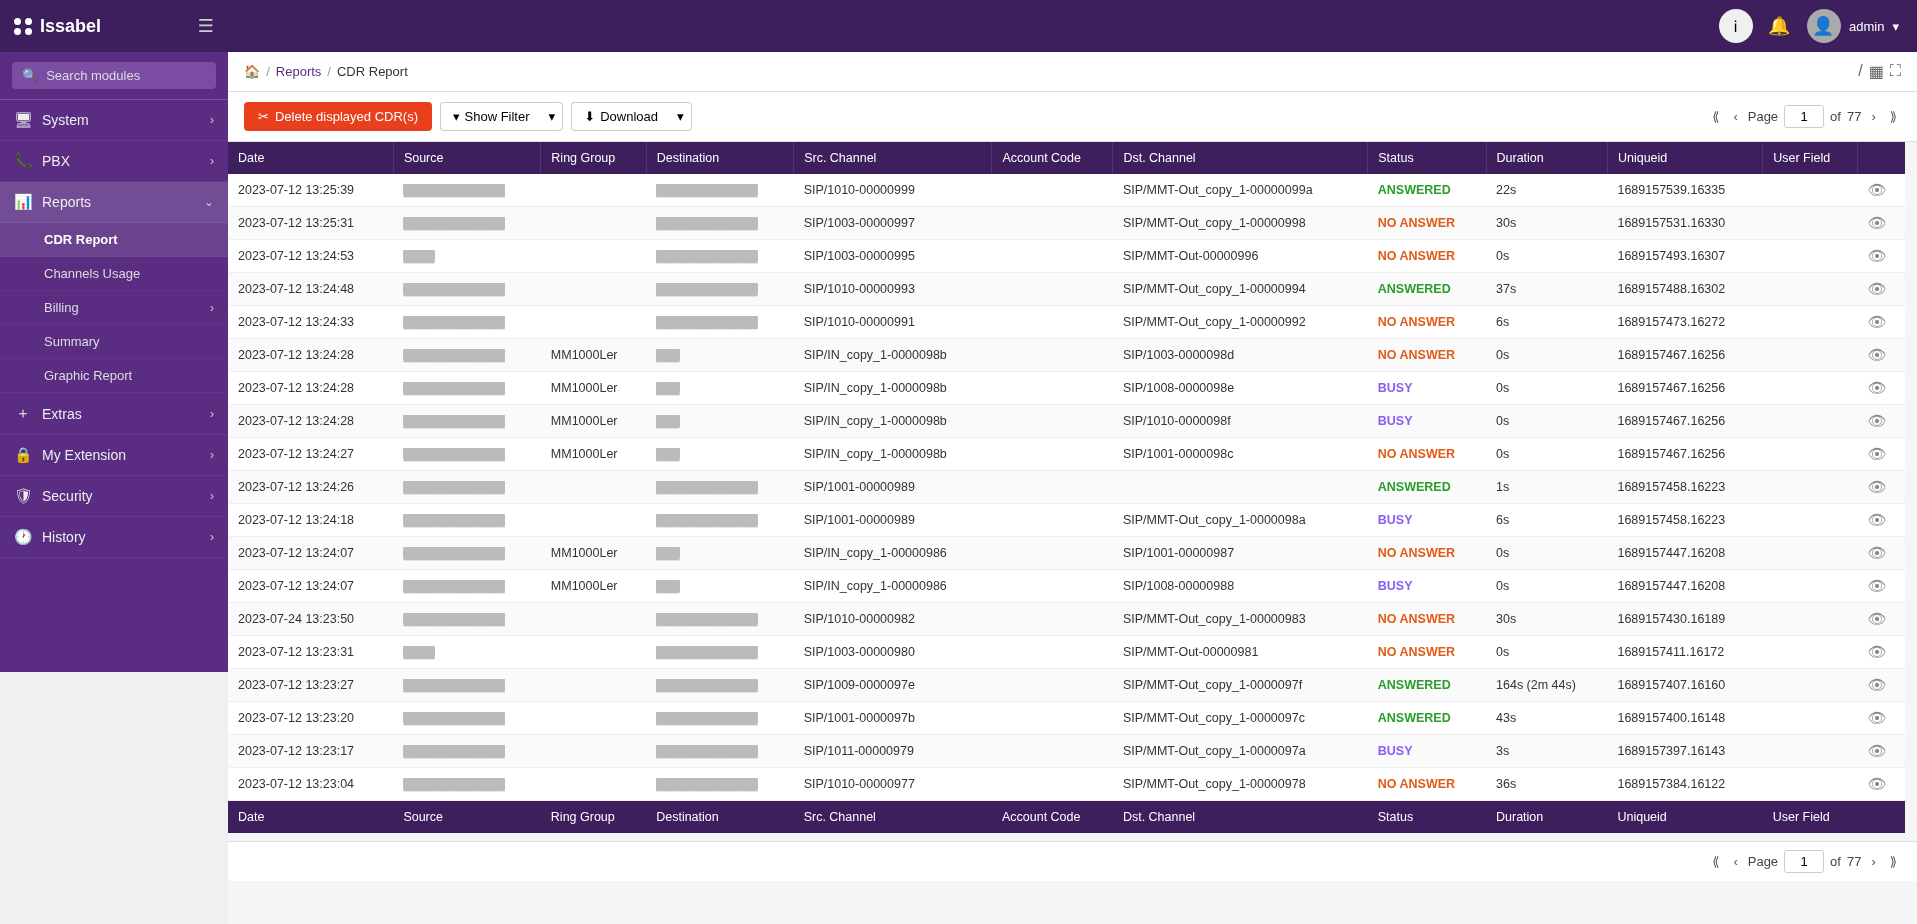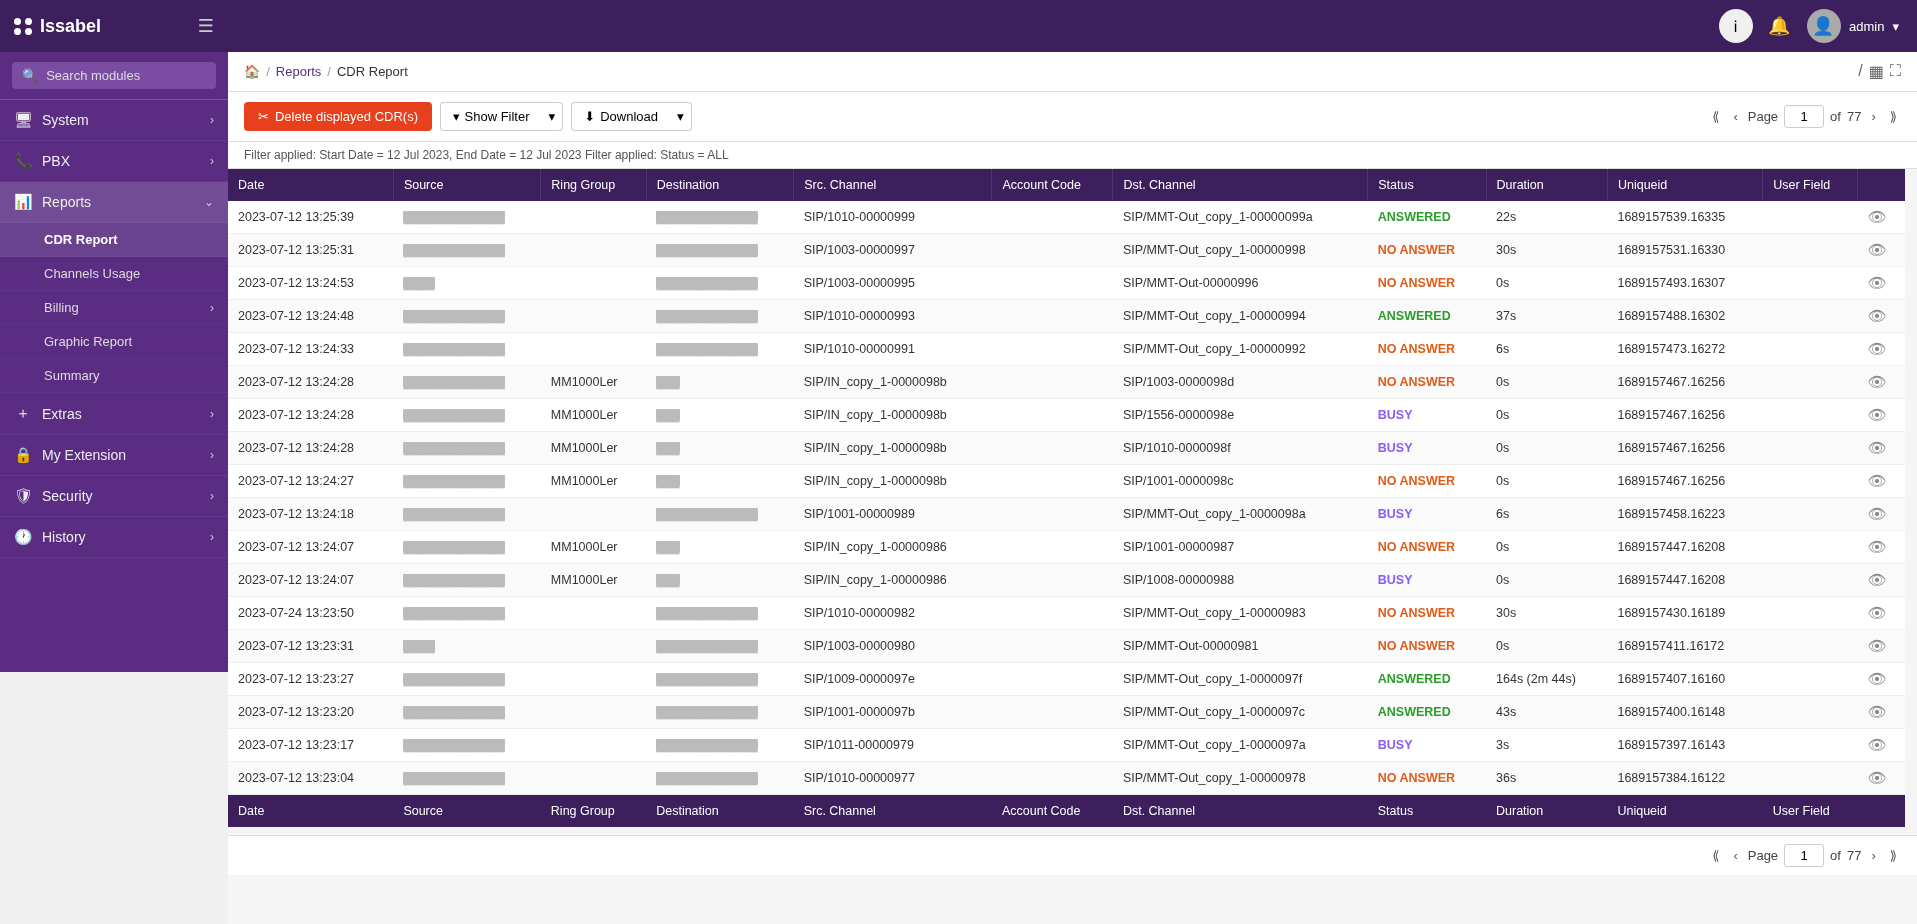--- a/index.html
+++ b/index.html
@@ -297,24 +297,24 @@
     <span>CDR Report</span>
   </div>
   <div class="sub-nav-item">
     <span>Channels Usage</span>
   </div>
   <div class="sub-nav-item" style="display:flex;justify-content:space-between;align-items:center;">
     <span>Billing</span>
     <span class="nav-chevron">›</span>
   </div>
   <div class="sub-nav-item">
+    <span>Summary</span>
+  </div>
+  <div class="sub-nav-item">
     <span>Graphic Report</span>
-  </div>
-  <div class="sub-nav-item">
-    <span>Summary</span>
   </div>
 
   <div class="nav-item">
     <div class="nav-item-left">
       <span class="nav-icon">＋</span>
       <span>Extras</span>
     </div>
     <span class="nav-chevron">›</span>
   </div>
 
@@ -404,23 +404,20 @@
         <span class="page-nav">‹</span>
         <span>Page</span>
         <input class="page-input" type="text" value="1" style="">
         <span>of</span>
         <span>77</span>
         <span class="page-nav">›</span>
         <span class="page-nav">⟫</span>
       </div>
     </div>
 
-    <div class="filter-info">
-      <span>Filter applied: Start Date = 12 Jul 2023, End Date = 12 Jul 2023    Filter applied: Status = ALL</span>
-    </div>
 
     <div class="table-container">
       <table>
         <thead>
           <tr>
             <th>Date</th>
             <th>Source</th>
             <th>Ring Group</th>
             <th>Destination</th>
             <th>Src. Channel</th>
@@ -518,21 +515,21 @@
     <td></td>
     <td><span class="eye-icon">👁</span></td>
   </tr>
             <tr>
     <td>2023-07-12 13:24:28</td>
     <td><span style="color:#bbb;background:#bbb;border-radius:2px;font-size:11px;">█████████████</span></td>
     <td>MM1000Ler</td>
     <td><span style="color:#bbb;background:#bbb;border-radius:2px;font-size:11px;">███</span></td>
     <td>SIP/IN_copy_1-0000098b</td>
     <td></td>
-    <td>SIP/1556-0000098e</td>
+    <td>SIP/1008-0000098e</td>
     <td class="status-busy">BUSY</td>
     <td>0s</td>
     <td>1689157467.16256</td>
     <td></td>
     <td><span class="eye-icon">👁</span></td>
   </tr>
             <tr>
     <td>2023-07-12 13:24:28</td>
     <td><span style="color:#bbb;background:#bbb;border-radius:2px;font-size:11px;">█████████████</span></td>
     <td>MM1000Ler</td>
@@ -550,20 +547,34 @@
     <td>2023-07-12 13:24:27</td>
     <td><span style="color:#bbb;background:#bbb;border-radius:2px;font-size:11px;">█████████████</span></td>
     <td>MM1000Ler</td>
     <td><span style="color:#bbb;background:#bbb;border-radius:2px;font-size:11px;">███</span></td>
     <td>SIP/IN_copy_1-0000098b</td>
     <td></td>
     <td>SIP/1001-0000098c</td>
     <td class="status-no-answer">NO ANSWER</td>
     <td>0s</td>
     <td>1689157467.16256</td>
+    <td></td>
+    <td><span class="eye-icon">👁</span></td>
+  </tr>
+            <tr>
+    <td>2023-07-12 13:24:26</td>
+    <td><span style="color:#bbb;background:#bbb;border-radius:2px;font-size:11px;">█████████████</span></td>
+    <td></td>
+    <td><span style="color:#bbb;background:#bbb;border-radius:2px;font-size:11px;">█████████████</span></td>
+    <td>SIP/1001-00000989</td>
+    <td></td>
+    <td></td>
+    <td class="status-answered">ANSWERED</td>
+    <td>1s</td>
+    <td>1689157458.16223</td>
     <td></td>
     <td><span class="eye-icon">👁</span></td>
   </tr>
             <tr>
     <td>2023-07-12 13:24:18</td>
     <td><span style="color:#bbb;background:#bbb;border-radius:2px;font-size:11px;">█████████████</span></td>
     <td></td>
     <td><span style="color:#bbb;background:#bbb;border-radius:2px;font-size:11px;">█████████████</span></td>
     <td>SIP/1001-00000989</td>
     <td></td>

